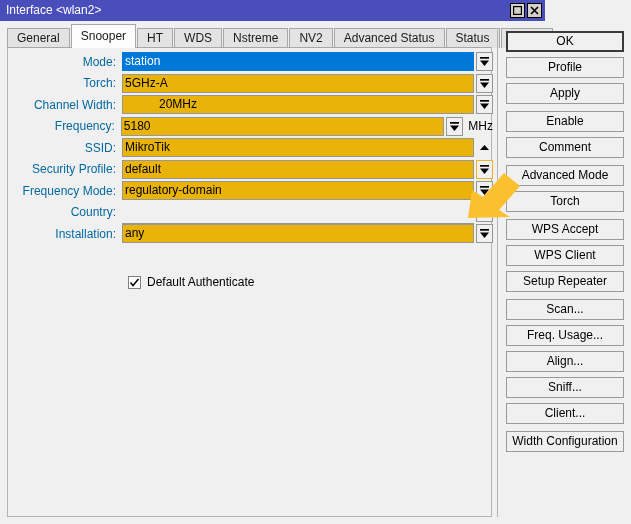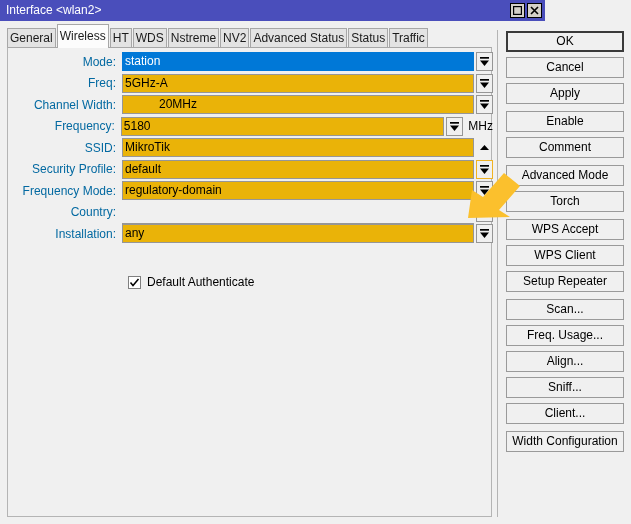--- a/index.html
+++ b/index.html
@@ -47,21 +47,21 @@
   
   #tabstrip {
     position: absolute; left: 0; top: 21px;
     width: 631px; height: 27px;
     display: flex; align-items: flex-end;
     padding-left: 7px;
   }
   .tab {
     height: 20px;
     line-height: 19px;
-    padding: 0 2px;
+    padding: 0 9px;
     background: #e3e3e3;
     border: 1px solid #a7a7a7;
     border-bottom: none;
     margin-right: 1px;
     font-size: 12px;
     white-space: nowrap;
     cursor: pointer;
     color: #1a1a1a;
   }
   .tab.active {
@@ -220,21 +220,21 @@
       <div class="tb-btn">
         <svg width="9" height="9" viewBox="0 0 9 9">
           <path d="M1 1 L8 8 M8 1 L1 8" stroke="#000" stroke-width="1.6" fill="none"></path>
         </svg>
       </div>
     </div>
   </div>
 
   <div id="tabstrip">
       <div class="tab">General</div>
-      <div class="tab active">Wireless</div>
+      <div class="tab active">Snooper</div>
       <div class="tab">HT</div>
       <div class="tab">WDS</div>
       <div class="tab">Nstreme</div>
       <div class="tab">NV2</div>
       <div class="tab">Advanced Status</div>
       <div class="tab">Status</div>
       <div class="tab">Traffic</div>
     </div>
 
   <div id="formpanel">
@@ -252,21 +252,21 @@
           <span class="fval">station</span>
         </div>
         <div class="ddbtn">
           <svg width="11" height="11" viewBox="0 0 11 11">
             <rect x="1" y="1" width="9" height="1.7" fill="#000"></rect>
             <polygon points="1,4.6 10,4.6 5.5,10" fill="#000"></polygon>
           </svg>
         </div>
       </div>
       <div class="row" style="top: 25.5px; width: 485px;">
-        <div class="row-label">Freq:</div>
+        <div class="row-label">Torch:</div>
         <div class="field" style="width: 352px;">
           <span class="fval">5GHz-A</span>
         </div>
         <div class="ddbtn">
           <svg width="11" height="11" viewBox="0 0 11 11">
             <rect x="1" y="1" width="9" height="1.7" fill="#000"></rect>
             <polygon points="1,4.6 10,4.6 5.5,10" fill="#000"></polygon>
           </svg>
         </div>
       </div>
@@ -353,21 +353,21 @@
             <polygon points="1,4.6 10,4.6 5.5,10" fill="#000"></polygon>
           </svg>
         </div>
       </div>
     </div>
 
   <div id="divider"></div>
 
   <div id="btncol">
       <div class="vbtn default">OK</div>
-      <div class="vbtn">Cancel</div>
+      <div class="vbtn">Profile</div>
       <div class="vbtn">Apply</div>
       <div class="vbtn gap">Enable</div>
       <div class="vbtn">Comment</div>
       <div class="vbtn gap">Advanced Mode</div>
       <div class="vbtn">Torch</div>
       <div class="vbtn gap">WPS Accept</div>
       <div class="vbtn">WPS Client</div>
       <div class="vbtn">Setup Repeater</div>
       <div class="vbtn gap">Scan...</div>
       <div class="vbtn">Freq. Usage...</div>

